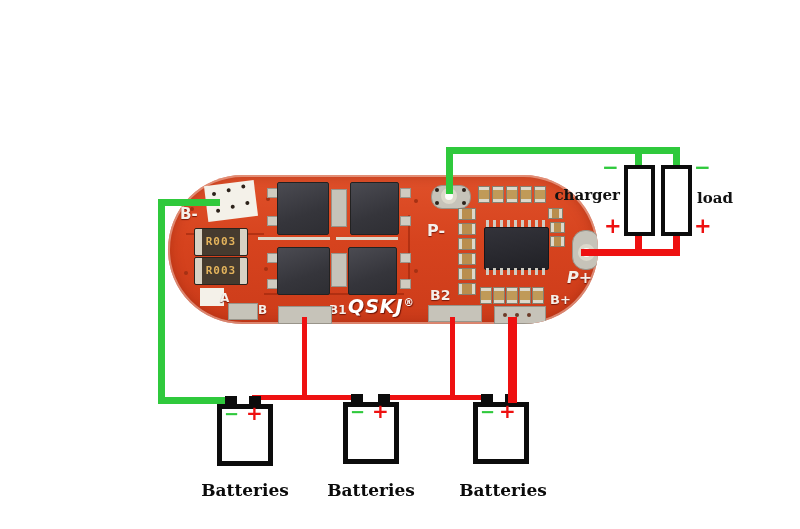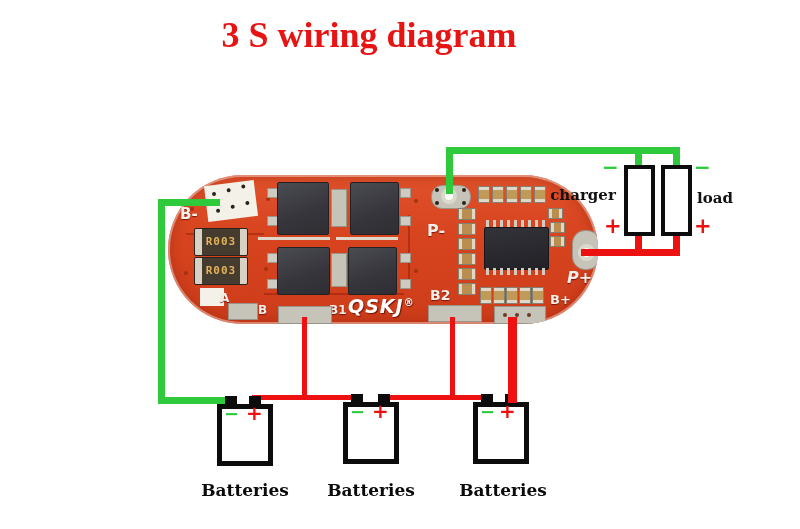--- a/index.html
+++ b/index.html
@@ -57,21 +57,20 @@
   .bat-sign.minus{color:var(--wire-green,#2fc93c);font-size:18px;}
   .bat-sign.plus{color:var(--wire-red,#ee1111);font-size:20px;}
   .bat-lbl{position:absolute;width:112px;text-align:center;font-family:"DejaVu Serif",serif;
            font-weight:bold;font-size:17px;color:#0b0b0b;}
 </style>
 </head>
 <body>
 
 <div class="canvas">
 
-  <div class="title">3 S wiring diagram</div>
 
   <div class="pcb">
 
     <div class="trace" style="left:18px;top:58px;width:78px;height:2px;"></div>
     <div class="trace" style="left:240px;top:40px;width:2px;height:70px;"></div>
     <div class="trace" style="left:96px;top:118px;width:140px;height:2px;"></div>
     <div class="trace-light" style="left:90px;top:62px;width:72px;height:3px;"></div>
     <div class="trace-light" style="left:168px;top:62px;width:62px;height:3px;"></div>
     <div class="via" style="left:22px;top:32px;"></div>
     <div class="via" style="left:98px;top:22px;"></div>
@@ -179,21 +178,21 @@
   <div class="wire rw" style="left:635px;top:232px;width:7px;height:19px;"></div>
   <div class="wire rw" style="left:673px;top:232px;width:7px;height:19px;"></div>
 
   <div class="wire rw" style="left:302px;top:317px;width:5px;height:81px;"></div>
   <div class="wire rw" style="left:252px;top:395px;width:108px;height:5px;"></div>
   <div class="wire rw" style="left:450px;top:317px;width:5px;height:81px;"></div>
   <div class="wire rw" style="left:380px;top:395px;width:110px;height:5px;"></div>
 
   <div class="box" style="left:624px;top:165px;"></div>
   <div class="box" style="left:661px;top:165px;"></div>
-  <div class="box-lbl" style="left:546px;top:186px;width:74px;text-align:center;">charger</div>
+  <div class="box-lbl" style="left:546px;top:186px;width:74px;text-align:right;">charger</div>
   <div class="box-lbl" style="left:697px;top:189px;">load</div>
   <div class="sign minus" style="left:602px;top:155px;">−</div>
   <div class="sign minus" style="left:694px;top:155px;">−</div>
   <div class="sign plus" style="left:604px;top:214px;">+</div>
   <div class="sign plus" style="left:694px;top:214px;">+</div>
 
   <div class="tab" style="left:225px;top:396px;"></div>
   <div class="tab" style="left:249px;top:396px;"></div>
   <div class="bat" style="left:217px;top:404px;"></div>
   <div class="bat-sign minus" style="left:224px;top:403px;">−</div>

